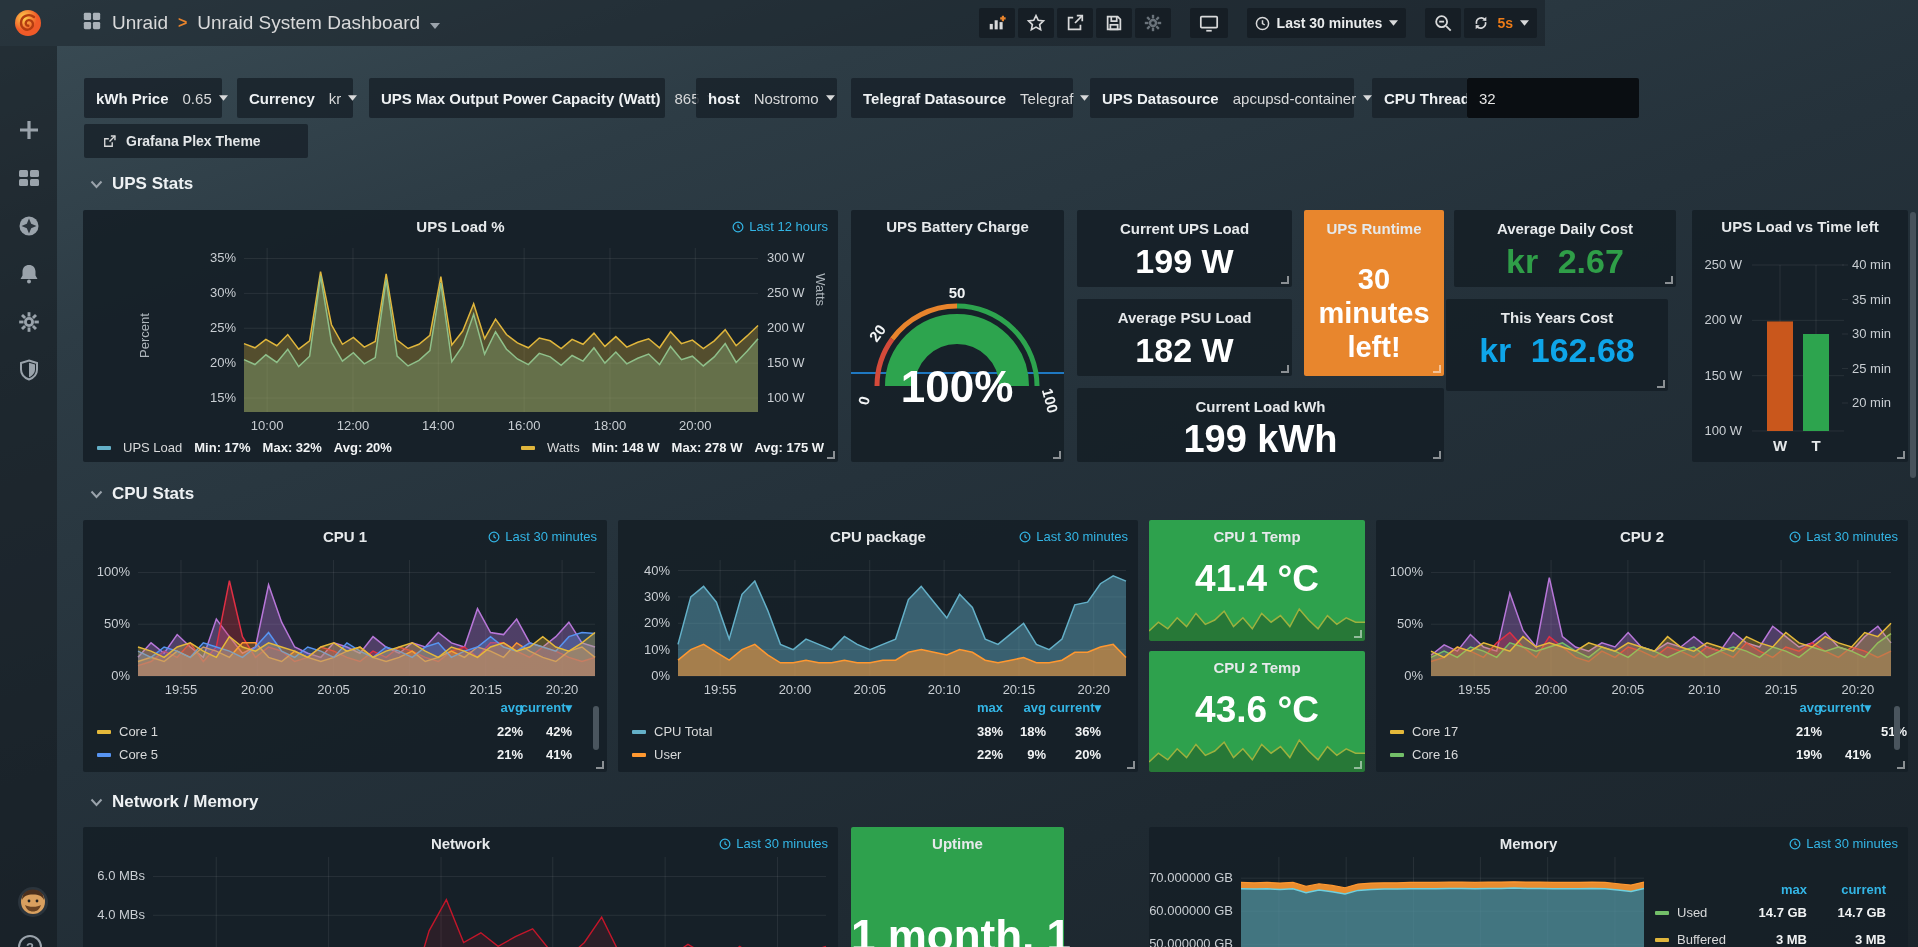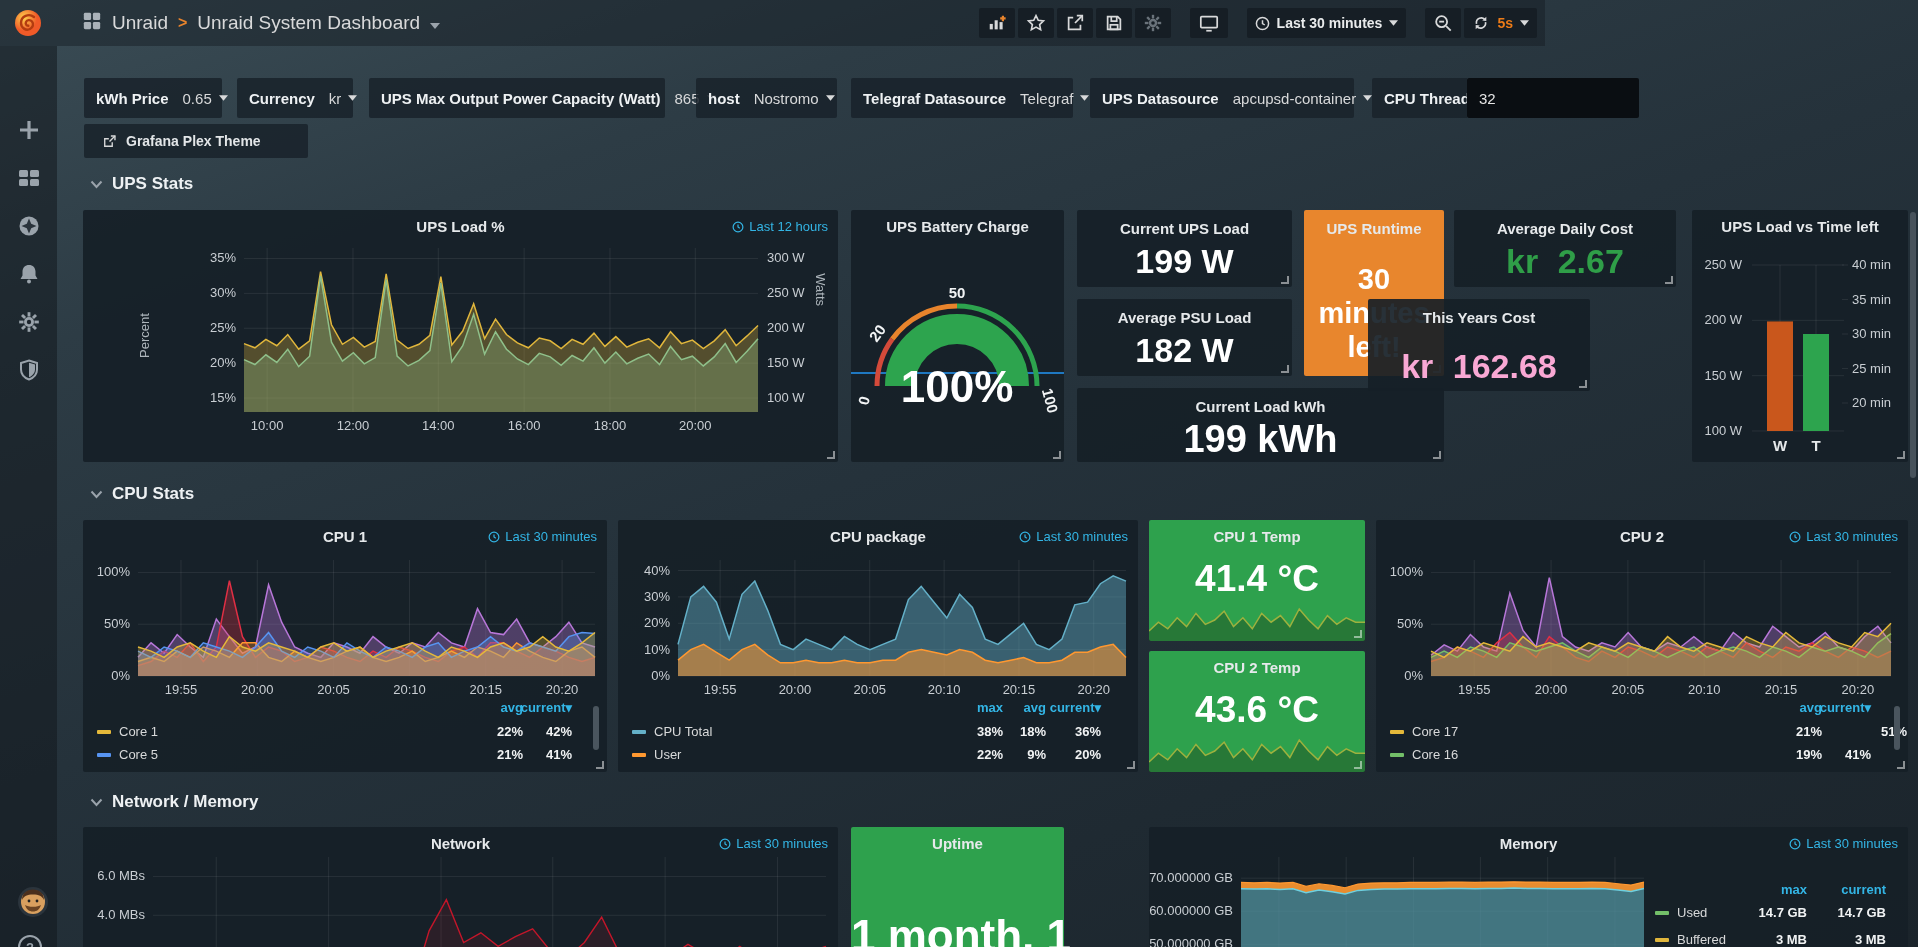--- a/index.html
+++ b/index.html
@@ -381,20 +381,36 @@
           <text x="441.13" y="220" class="tick" text-anchor="middle">16:00</text>
           <line x1="526.968" x2="526.968" y1="38" y2="202" class="grid"></line>
           <text x="526.968" y="220" class="tick" text-anchor="middle">18:00</text>
           <line x1="612.2919999999999" x2="612.2919999999999" y1="38" y2="202" class="grid"></line>
           <text x="612.2919999999999" y="220" class="tick" text-anchor="middle">20:00</text>
           <polygon points="161,133.60851063829784 171.93617021276594,137.79574468085104 182.87234042553192,129.4212765957447 193.80851063829786,135.70212765957444 204.74468085106383,124.53617021276595 215.68085106382978,139.1914893617021 226.61702127659572,130.81702127659577 237.5531914893617,61.727659574468085 248.48936170212767,114.76595744680851 259.4255319148936,134.30638297872338 270.36170212765956,127.32765957446809 281.29787234042556,137.0978723404255 292.23404255319144,131.5148936170213 303.17021276595744,63.82127659574468 314.1063829787234,130.11914893617023 325.04255319148933,138.49361702127658 335.97872340425533,134.30638297872338 346.9148936170213,125.23404255319149 357.8510638297872,66.61276595744681 368.78723404255317,135.0042553191489 379.7234042553191,121.04680851063829 390.6595744680851,93.82978723404256 401.59574468085106,128.72340425531917 412.531914893617,109.18297872340426 423.46808510638294,124.53617021276595 434.40425531914894,132.91063829787234 445.3404255319149,137.79574468085104 456.2765957446809,128.02553191489363 467.2127659574468,130.81702127659577 478.1489361702128,138.49361702127658 489.0851063829787,129.4212765957447 500.02127659574467,134.30638297872338 510.9574468085106,123.14042553191489 521.8936170212767,136.39999999999998 532.8297872340426,126.62978723404255 543.7659574468084,137.0978723404255 554.7021276595744,132.21276595744683 565.6382978723404,128.72340425531917 576.5744680851063,137.79574468085104 587.5106382978723,121.74468085106382 598.4468085106382,133.60851063829784 609.3829787234042,130.11914893617023 620.3191489361702,138.49361702127658 631.2553191489362,130.81702127659577 642.1914893617021,119.65106382978723 653.1276595744681,135.70212765957444 664.063829787234,125.93191489361702 675,115.46382978723405 675,202 161,202" fill="#e0b63c" fill-opacity="0.3"></polygon>
           <polyline points="161,133.60851063829784 171.93617021276594,137.79574468085104 182.87234042553192,129.4212765957447 193.80851063829786,135.70212765957444 204.74468085106383,124.53617021276595 215.68085106382978,139.1914893617021 226.61702127659572,130.81702127659577 237.5531914893617,61.727659574468085 248.48936170212767,114.76595744680851 259.4255319148936,134.30638297872338 270.36170212765956,127.32765957446809 281.29787234042556,137.0978723404255 292.23404255319144,131.5148936170213 303.17021276595744,63.82127659574468 314.1063829787234,130.11914893617023 325.04255319148933,138.49361702127658 335.97872340425533,134.30638297872338 346.9148936170213,125.23404255319149 357.8510638297872,66.61276595744681 368.78723404255317,135.0042553191489 379.7234042553191,121.04680851063829 390.6595744680851,93.82978723404256 401.59574468085106,128.72340425531917 412.531914893617,109.18297872340426 423.46808510638294,124.53617021276595 434.40425531914894,132.91063829787234 445.3404255319149,137.79574468085104 456.2765957446809,128.02553191489363 467.2127659574468,130.81702127659577 478.1489361702128,138.49361702127658 489.0851063829787,129.4212765957447 500.02127659574467,134.30638297872338 510.9574468085106,123.14042553191489 521.8936170212767,136.39999999999998 532.8297872340426,126.62978723404255 543.7659574468084,137.0978723404255 554.7021276595744,132.21276595744683 565.6382978723404,128.72340425531917 576.5744680851063,137.79574468085104 587.5106382978723,121.74468085106382 598.4468085106382,133.60851063829784 609.3829787234042,130.11914893617023 620.3191489361702,138.49361702127658 631.2553191489362,130.81702127659577 642.1914893617021,119.65106382978723 653.1276595744681,135.70212765957444 664.063829787234,125.93191489361702 675,115.46382978723405 " fill="none" stroke="#e0b63c" stroke-width="1.5"></polyline>
           <polygon points="161,149.6595744680851 171.93617021276594,154.54468085106382 182.87234042553192,144.77446808510638 193.80851063829786,152.45106382978722 204.74468085106383,139.1914893617021 215.68085106382978,156.63829787234044 226.61702127659572,146.17021276595744 237.5531914893617,65.91489361702128 248.48936170212767,132.21276595744683 259.4255319148936,151.05531914893618 270.36170212765956,142.68085106382978 281.29787234042556,153.8468085106383 292.23404255319144,147.5659574468085 303.17021276595744,69.40425531914894 314.1063829787234,146.17021276595744 325.04255319148933,155.94042553191488 335.97872340425533,150.35744680851064 346.9148936170213,140.58723404255318 357.8510638297872,72.8936170212766 368.78723404255317,151.7531914893617 379.7234042553191,135.70212765957444 390.6595744680851,104.29787234042553 401.59574468085106,144.07659574468084 412.531914893617,121.74468085106382 423.46808510638294,139.1914893617021 434.40425531914894,148.96170212765958 445.3404255319149,154.54468085106382 456.2765957446809,143.3787234042553 467.2127659574468,146.86808510638298 478.1489361702128,155.24255319148938 489.0851063829787,145.4723404255319 500.02127659574467,151.05531914893618 510.9574468085106,137.79574468085104 521.8936170212767,153.14893617021278 532.8297872340426,141.98297872340424 543.7659574468084,153.8468085106383 554.7021276595744,148.26382978723404 565.6382978723404,144.07659574468084 576.5744680851063,154.54468085106382 587.5106382978723,136.40000000000003 598.4468085106382,149.6595744680851 609.3829787234042,146.17021276595744 620.3191489361702,155.94042553191488 631.2553191489362,146.86808510638298 642.1914893617021,133.60851063829784 653.1276595744681,152.45106382978722 664.063829787234,141.2851063829787 675,128.72340425531917 675,202 161,202" fill="#8fc08a" fill-opacity="0.3"></polygon>
           <polyline points="161,149.6595744680851 171.93617021276594,154.54468085106382 182.87234042553192,144.77446808510638 193.80851063829786,152.45106382978722 204.74468085106383,139.1914893617021 215.68085106382978,156.63829787234044 226.61702127659572,146.17021276595744 237.5531914893617,65.91489361702128 248.48936170212767,132.21276595744683 259.4255319148936,151.05531914893618 270.36170212765956,142.68085106382978 281.29787234042556,153.8468085106383 292.23404255319144,147.5659574468085 303.17021276595744,69.40425531914894 314.1063829787234,146.17021276595744 325.04255319148933,155.94042553191488 335.97872340425533,150.35744680851064 346.9148936170213,140.58723404255318 357.8510638297872,72.8936170212766 368.78723404255317,151.7531914893617 379.7234042553191,135.70212765957444 390.6595744680851,104.29787234042553 401.59574468085106,144.07659574468084 412.531914893617,121.74468085106382 423.46808510638294,139.1914893617021 434.40425531914894,148.96170212765958 445.3404255319149,154.54468085106382 456.2765957446809,143.3787234042553 467.2127659574468,146.86808510638298 478.1489361702128,155.24255319148938 489.0851063829787,145.4723404255319 500.02127659574467,151.05531914893618 510.9574468085106,137.79574468085104 521.8936170212767,153.14893617021278 532.8297872340426,141.98297872340424 543.7659574468084,153.8468085106383 554.7021276595744,148.26382978723404 565.6382978723404,144.07659574468084 576.5744680851063,154.54468085106382 587.5106382978723,136.40000000000003 598.4468085106382,149.6595744680851 609.3829787234042,146.17021276595744 620.3191489361702,155.94042553191488 631.2553191489362,146.86808510638298 642.1914893617021,133.60851063829784 653.1276595744681,152.45106382978722 664.063829787234,141.2851063829787 675,128.72340425531917 " fill="none" stroke="#8fc08a" stroke-width="1.5"></polyline>
         </svg></div>
+    <div class="upslegend" id="lg-ups">
+        <div class="grp">
+          <span class="mk" style="background: rgb(100, 176, 200);"></span>
+          <span class="nm">UPS Load</span>
+          <span class="st">Min: 17%</span>
+          <span class="st">Max: 32%</span>
+          <span class="st">Avg: 20%</span>
+        </div>
+        <div class="grp">
+          <span class="mk" style="background: rgb(224, 182, 60);"></span>
+          <span class="nm">Watts</span>
+          <span class="st">Min: 148 W</span>
+          <span class="st">Max: 278 W</span>
+          <span class="st">Avg: 175 W</span>
+        </div>
+      </div>
   </div>
 
   <div class="panel" style="left:851px;top:210px;width:213px;height:252px">
     <div class="ptitle">UPS Battery Charge</div>
     <div id="c-gauge" style="position:absolute;inset:0"><svg width="213" height="252">
           <line x1="0" x2="213" y1="163" y2="163" stroke="#1f78c1" stroke-width="2"></line>
           <path d="M26 176 A80 80 0 0 1 41.27864045000422 128.97717981660213" fill="none" stroke="#d44a3a" stroke-width="5"></path>
           <path d="M41.27864045000422 128.97717981660213 A80 80 0 0 1 106 96" fill="none" stroke="#e8842c" stroke-width="5"></path>
           <path d="M106 96 A80 80 0 0 1 186 176" fill="none" stroke="#2da44e" stroke-width="5"></path>
           <path d="M49 176 A57 57 0 0 1 162.99999999131842 175.99900516232643" fill="none" stroke="#2da44e" stroke-width="30"></path>
@@ -423,23 +439,23 @@
     <div class="runtime-lines">
       <div>30</div>
       <div>minutes</div>
       <div>left!</div>
     </div>
   </div>
   <div class="panel stat" style="left:1454px;top:210px;width:222px;height:77px">
     <div class="stitle">Average Daily Cost</div>
     <div class="sval money" style="color: rgb(47, 158, 72);">kr 2.67</div>
   </div>
-  <div class="panel stat" style="left:1368px;top:299px;width:222px;height:92px">
+  <div class="panel stat" style="left:1446px;top:299px;width:222px;height:92px">
     <div class="stitle">This Years Cost</div>
-    <div class="sval money" style="color: #f9a8d4; margin-top: 16px;">kr 162.68</div>
+    <div class="sval money" style="color: #0ea5e9;">kr 162.68</div>
   </div>
 
   <div class="panel" style="left:1692px;top:210px;width:216px;height:252px">
     <div class="ptitle">UPS Load vs Time left</div>
     <div id="c-bar" style="position:absolute;inset:0"><svg width="216" height="252">
           <line x1="60" x2="152" y1="55" y2="55" class="grid"></line>
           <text x="50" y="59" class="tick" text-anchor="end">250 W</text>
           <line x1="60" x2="152" y1="110.33" y2="110.33" class="grid"></line>
           <text x="50" y="114.33" class="tick" text-anchor="end">200 W</text>
           <line x1="60" x2="152" y1="165.66" y2="165.66" class="grid"></line>

